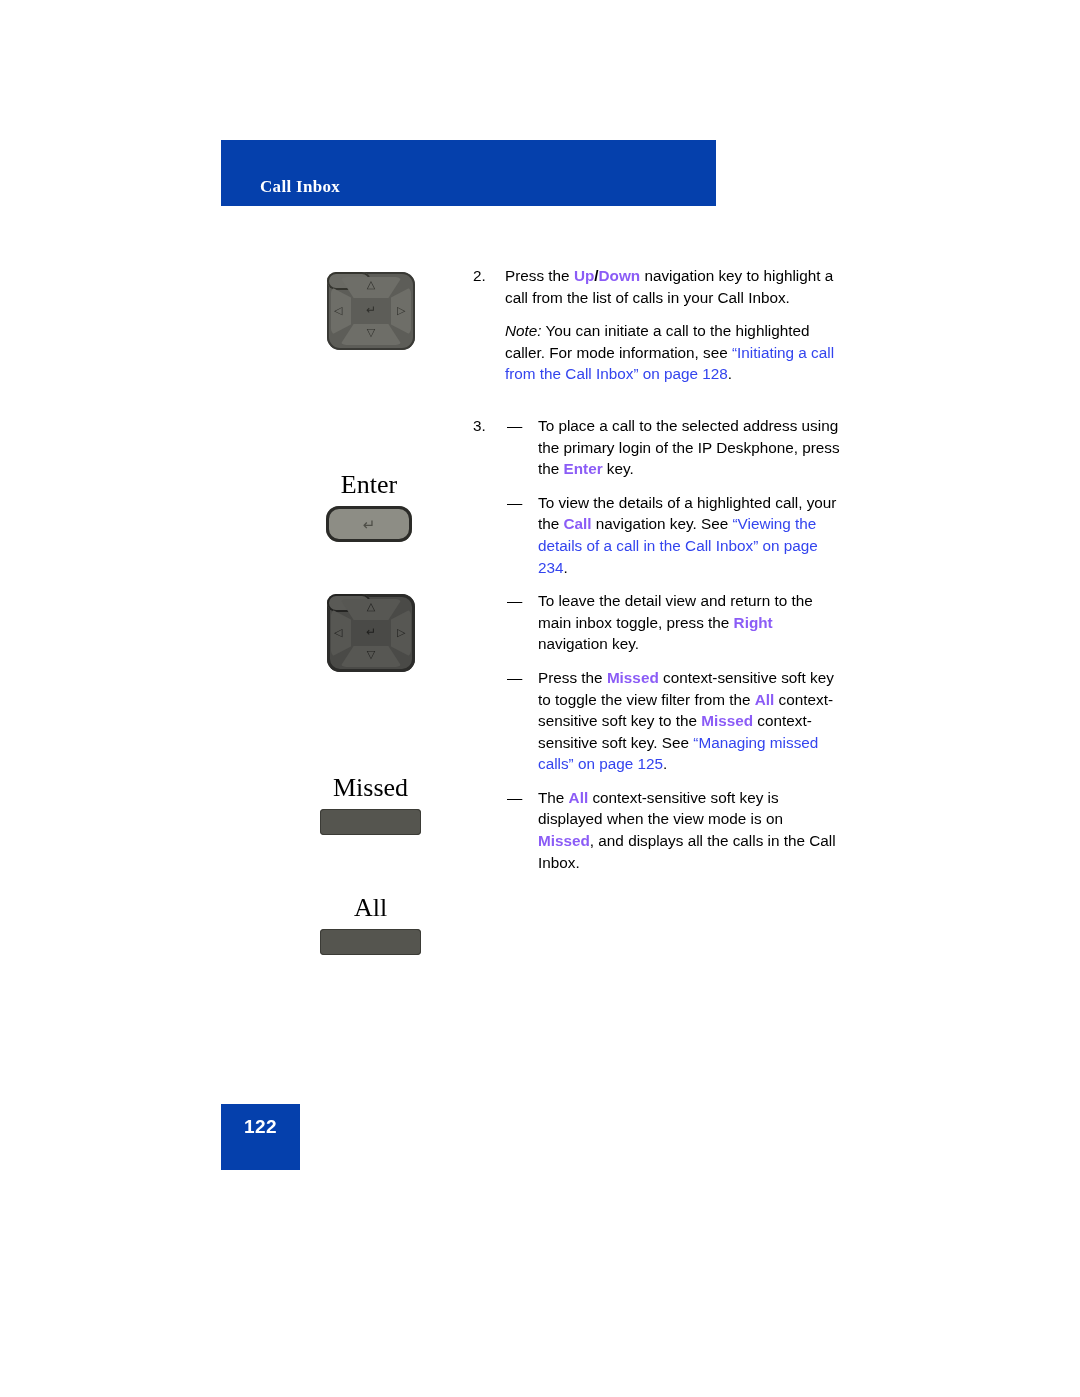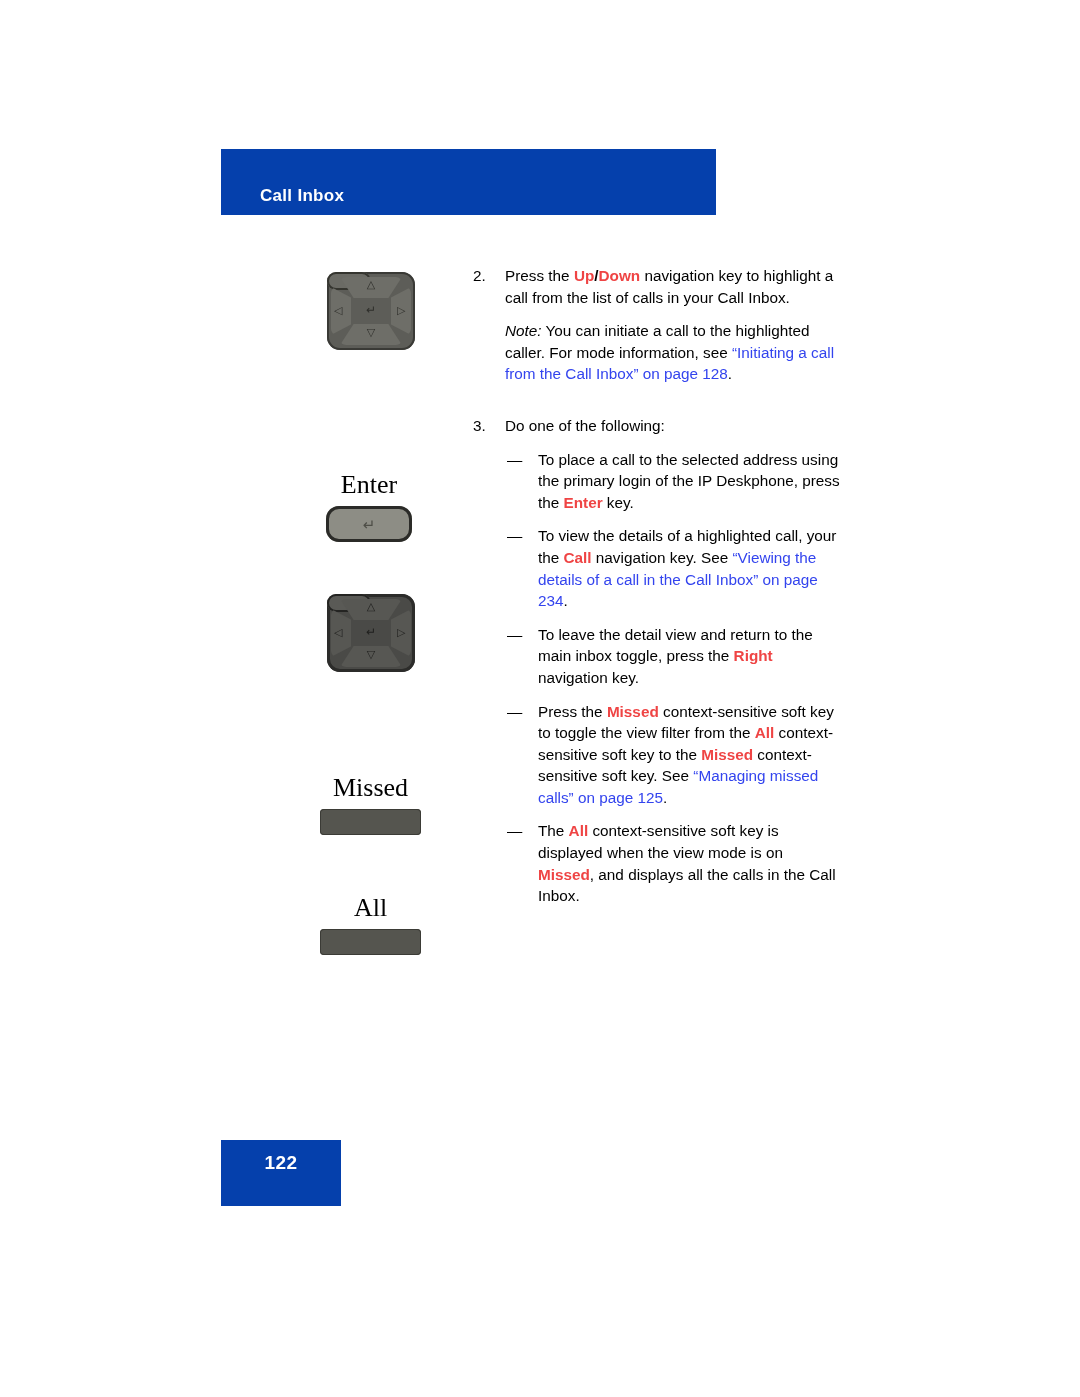--- a/index.html
+++ b/index.html
@@ -12,44 +12,44 @@
     background: #ffffff;
     font-family: "Liberation Sans", sans-serif;
     position: relative;
     overflow: hidden;
   }
 
   
   .header-bar {
     position: absolute;
     left: 221px;
-    top: 149px;
+    top: 140px;
     width: 495px;
     height: 66px;
     background: #0540ac;
+    font-family: Liberation Serif, serif;
   }
   .header-title {
     position: absolute;
     left: 39px;
     top: 37px;
     font-size: 17px;
     font-weight: bold;
     color: #ffffff;
     letter-spacing: 0.3px;
   }
 
   
   .page-box {
     position: absolute;
     left: 221px;
-    top: 1140px;
+    top: 1104px;
     width: 79px;
     height: 66px;
     background: #0540ac;
-    padding-left: 41px;
   }
   .page-number {
     position: absolute;
     left: 0;
     right: 0;
     top: 12px;
     text-align: center;
     font-size: 19px;
     font-weight: bold;
     color: #ffffff;
@@ -97,21 +97,21 @@
     font-size: 15.3px;
     line-height: 21.6px;
   }
   .dash {
     position: absolute;
     left: 2px;
     top: 0;
   }
   .kw {
     font-weight: bold;
-    color: #ef4444;
+    color: #8b5cf6;
   }
   .xref {
     color: #3344ee;
   }
   .sep { color: #000000; font-weight: bold; }
 
   #step2 { margin-bottom: 0; }
   #step3-block { margin-top: 30px; }
 
   
@@ -291,21 +291,20 @@
 <div class="content">
 
   <div class="step" id="step2">
     <span class="step-num">2.</span>
     <p class="para"><span>Press the </span><span class="kw">Up</span><span class="sep">/</span><span class="kw">Down</span><span> navigation key to highlight a call from the list of calls in your Call Inbox.</span></p>
     <p class="note-para"><span class="note-label">Note:</span><span>  You can initiate a call to the highlighted caller. For mode information, see </span><span class="xref">“Initiating a call from the Call Inbox” on page 128</span><span>.</span></p>
   </div>
 
   <div class="step" id="step3-block">
     <span class="step-num">3.</span>
-    <p class="para">Do one of the following:</p>
 
     <ul class="sub-list">
 
       <li class="sub-item">
         <span class="dash">—</span><span>To place a call to the selected address using the primary login of the IP Deskphone, press the </span><span class="kw">Enter</span><span> key.</span>
       </li>
 
       <li class="sub-item">
         <span class="dash">—</span><span>To view the details of a highlighted call, your the </span><span class="kw">Call</span><span> navigation key. See </span><span class="xref">“Viewing the details of a call in the Call Inbox” on page 234</span><span>.</span>
       </li>

